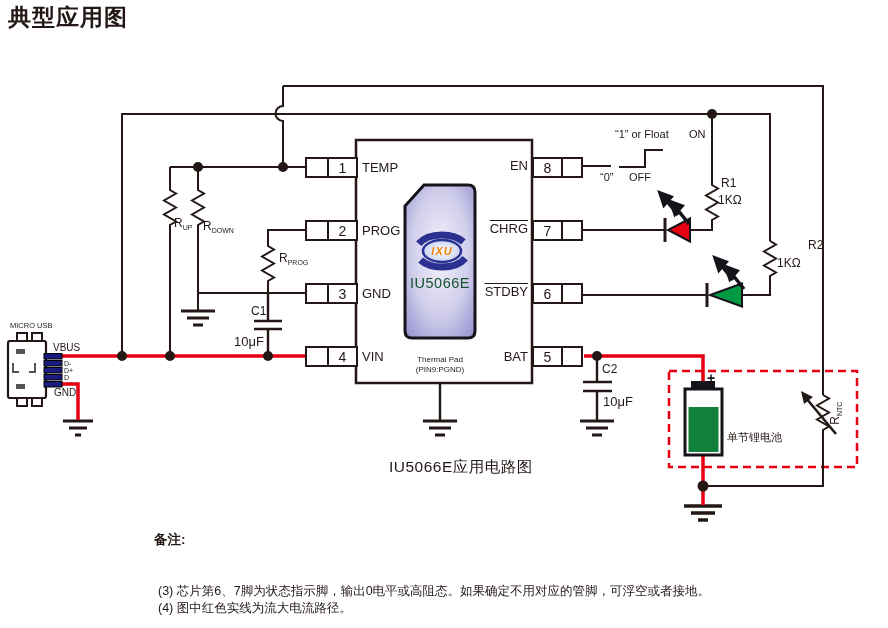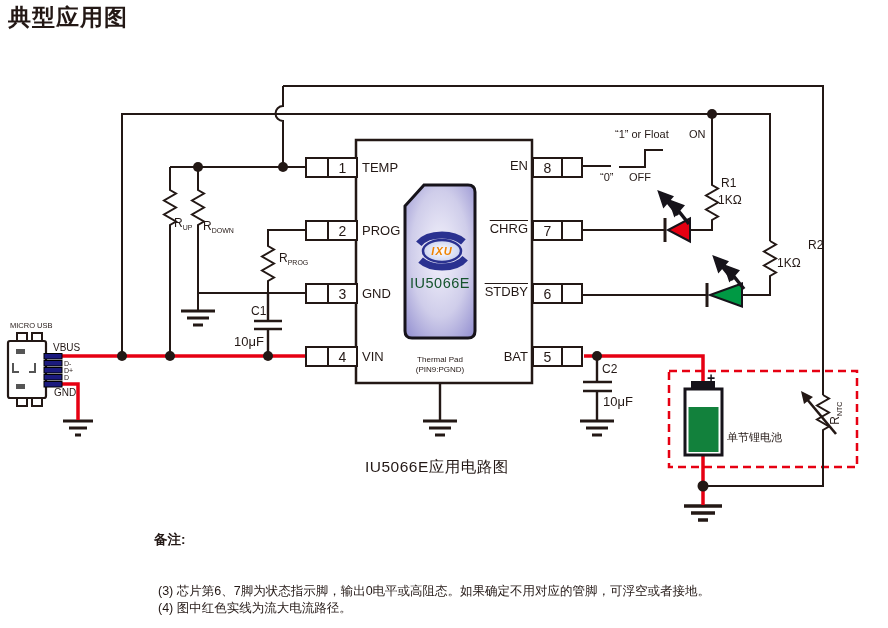--- a/index.html
+++ b/index.html
@@ -16,21 +16,21 @@
   .rlbl sub{font-size:7px;}
   .cap-name{font-size:12px;}
   .cap-val{font-size:13px;}
   .en-note{font-size:11px;}
   .usb-t{font-size:7.5px;}
   .usb-big{font-size:10px;}
   .usb-small{font-size:7px;}
   .chip-name{font-size:14.5px;color:#14532d;width:70px;text-align:center;letter-spacing:.5px;}
   .ixu{font-size:11px;font-weight:bold;font-style:italic;color:#f08300;width:40px;text-align:center;letter-spacing:1px;}
   .thermal{font-size:8px;width:90px;text-align:center;}
-  .caption{font-size:15.5px;letter-spacing:.5px;}
+  .caption{font-size:15.5px;letter-spacing:.5px;margin-left:24px;}
   .batt-lbl{font-size:11px;text-align:center;}
   .batt-plus{font-size:14px;font-weight:bold;}
   .rntc{transform:rotate(-90deg);transform-origin:center;width:44px;text-align:center;}
   .notes-h{font-size:13.5px;font-weight:bold;}
   .note-line{font-size:12.5px;}
 </style>
 </head>
 <body>
 
 <div id="stage">

